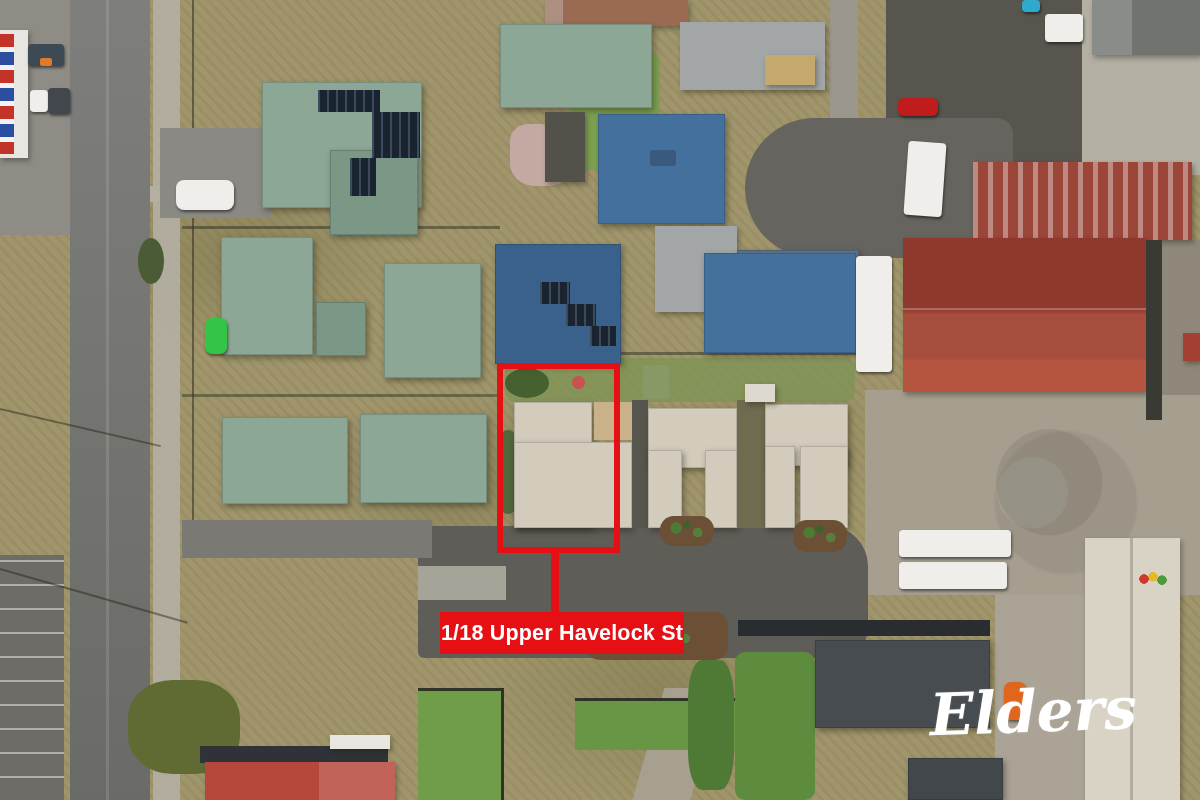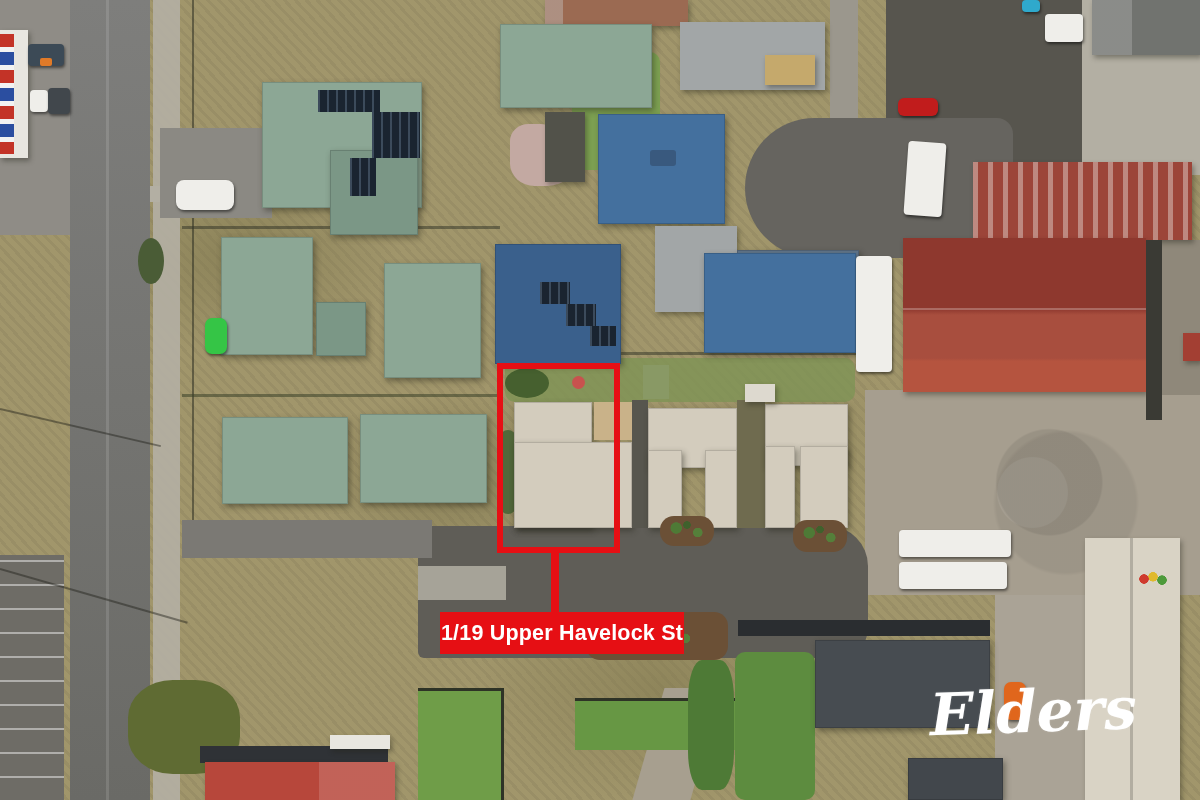--- a/index.html
+++ b/index.html
@@ -154,16 +154,16 @@
   <div class="veh" style="left:899px;top:530px;width:112px;height:27px;background:var(--white_vehicle,#efeeea);"></div>
   <div class="veh" style="left:899px;top:562px;width:108px;height:27px;background:var(--white_vehicle,#efeeea);"></div>
   <div style="left:1138px;top:568px;width:30px;height:22px;background:radial-gradient(circle 5px at 20% 50%, #cf3a2e 90%, transparent),radial-gradient(circle 5px at 50% 40%, #e0b92c 90%, transparent),radial-gradient(circle 5px at 80% 55%, #4d9a3a 90%, transparent);"></div>
 
   <div style="left:200px;top:746px;width:188px;height:17px;background:#2f3236;"></div>
   <div class="flat" style="left:330px;top:735px;width:60px;height:14px;background:#e8e6e0;"></div>
   <div class="flat" style="left:205px;top:762px;width:190px;height:38px;background:var(--roof_coral,#b7473b);background-image:linear-gradient(90deg, transparent 0 60%, rgba(255,255,255,.15) 60% 100%);"></div>
 
   <div id="highlight-box" style="left:497px;top:363px;width:123px;height:190px;"></div>
   <div id="leader" style="left:551px;top:549px;width:8px;height:66px;"></div>
-  <div id="addr" style="left:440px;top:612px;width:244px;height:42px;">1/19 Upper Havelock St</div>
+  <div id="addr" style="left:440px;top:612px;width:244px;height:42px;">1/18 Upper Havelock St</div>
   <div id="brand" style="left:930px;top:678px;width:190px;height:80px;">Elders</div>
 
 </div>
 
 </body></html>

